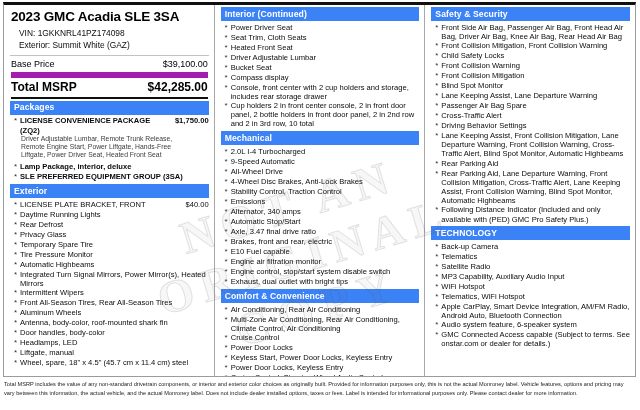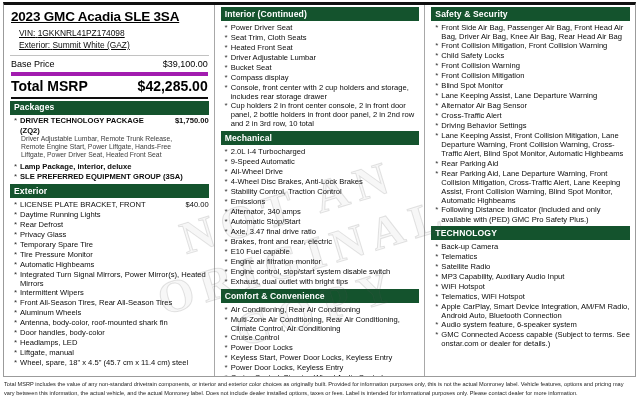--- a/index.html
+++ b/index.html
@@ -12,36 +12,36 @@
   .label-box{
     position:absolute;top:2px;left:3px;width:633px;height:375px;
     box-sizing:border-box;background:#fff;
     border:1px solid #9b9b9b;border-top:3px solid #101010;
     display:flex;
   }
   .col{flex:1 1 0;box-sizing:border-box;padding:0 5px 2px 6px;overflow:hidden;}
   .col + .col{border-left:1px solid #a8a8a8;}
 
   
-  .veh-head{padding:3px 1px 3px 1px;border-bottom:1px solid #c2c2c2;text-decoration:underline;}
+  .veh-head{padding:3px 1px 3px 1px;border-bottom:1px solid #c2c2c2;}
   .veh-title{font-size:13.5px;font-weight:bold;letter-spacing:-.2px;margin:1px 0 4px;}
   .veh-meta{font-size:8.4px;margin:2px 8px;color:#0d0d0d;}
 
   
   .pricing{padding:1px 1px 0 1px;font-size:9px;}
   .price-row{display:flex;justify-content:space-between;align-items:flex-end;padding:2.4px 0;}
   .price-row.total{
-    font-weight:bold;font-size:14px;
-    border-top:4px solid #a21caf;border-bottom:2.5px solid #0e0e0e;
+    font-weight:bold;font-size:12px;
+    border-top:6px solid #a21caf;border-bottom:2.5px solid #0e0e0e;
     padding:2.6px 0;margin-bottom:1px;
   }
 
   
   .section-header{
-    background:#14532d;color:#fff;font-weight:bold;font-size:8.6px;
+    background:#3b82f6;color:#fff;font-weight:bold;font-size:8.6px;
     padding:1.5px 4px 2.5px;margin:2.5px 0 1.5px;letter-spacing:.1px;
   }
   .sections > .section:first-child .section-header{margin-top:2px;}
   .item{display:flex;font-size:7.6px;line-height:9.2px;padding:0 0 0 1px;color:#0b0b0b;}
   .item .bullet{flex:0 0 9px;width:9px;text-align:center;color:#333;font-size:8px;line-height:10px;}
   .item .item-text{flex:1 1 auto;}
   .item .item-price{margin-left:4px;white-space:nowrap;padding-left:16px;}
   .item.bold .item-text,.item.bold .item-price{font-weight:bold;}
   .item-sub{font-size:6.8px;line-height:8.3px;color:#3d3d3d;padding:0 16px 2px 11px;}
 
@@ -88,21 +88,21 @@
         <div class="price-row total">
           <span>Total MSRP</span>
           <span>$42,285.00</span>
         </div>
       </div>
     <div class="sections">
         <div class="section">
           <div class="section-header">Packages</div>
           <div class="item bold">
             <span class="bullet">*</span>
-            <span class="item-text">DRIVER TECHNOLOGY PACKAGE (ZQ2)</span>
+            <span class="item-text">LICENSE CONVENIENCE PACKAGE (ZQ2)</span>
             <span class="item-price">$1,750.00</span>
           </div>
           <div class="item-sub">Driver Adjustable Lumbar, Remote Trunk Release, Remote Engine Start, Power Liftgate, Hands-Free Liftgate, Power Driver Seat, Heated Front Seat</div>
           <div class="item bold">
             <span class="bullet">*</span>
             <span class="item-text">Lamp Package, interior, deluxe</span>
           </div>
           <div class="item bold">
             <span class="bullet">*</span>
             <span class="item-text">SLE PREFERRED EQUIPMENT GROUP (3SA)</span>
@@ -334,21 +334,21 @@
           <div class="item">
             <span class="bullet">*</span>
             <span class="item-text">Blind Spot Monitor</span>
           </div>
           <div class="item">
             <span class="bullet">*</span>
             <span class="item-text">Lane Keeping Assist, Lane Departure Warning</span>
           </div>
           <div class="item">
             <span class="bullet">*</span>
-            <span class="item-text">Alternator Air Bag Sensor</span>
+            <span class="item-text">Passenger Air Bag Spare</span>
           </div>
           <div class="item">
             <span class="bullet">*</span>
             <span class="item-text">Cross-Traffic Alert</span>
           </div>
           <div class="item">
             <span class="bullet">*</span>
             <span class="item-text">Driving Behavior Settings</span>
           </div>
           <div class="item">

